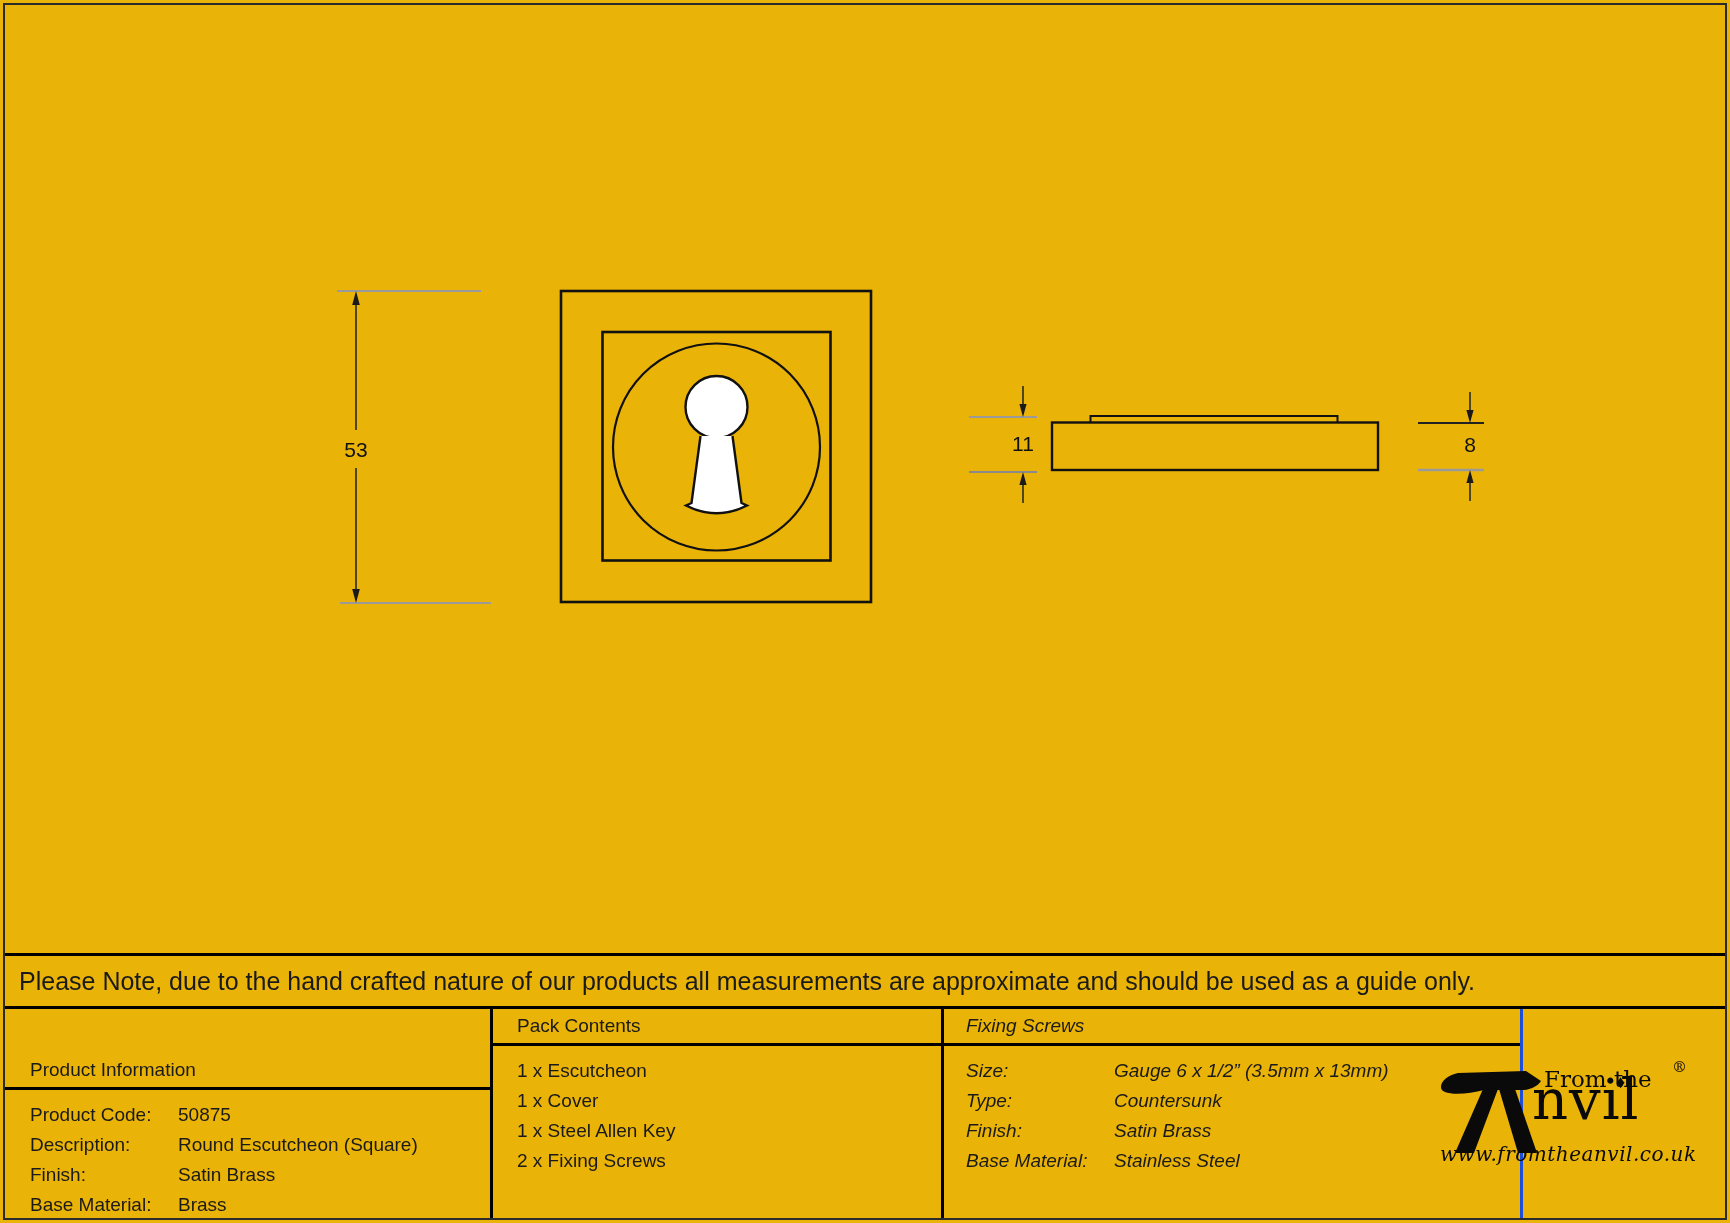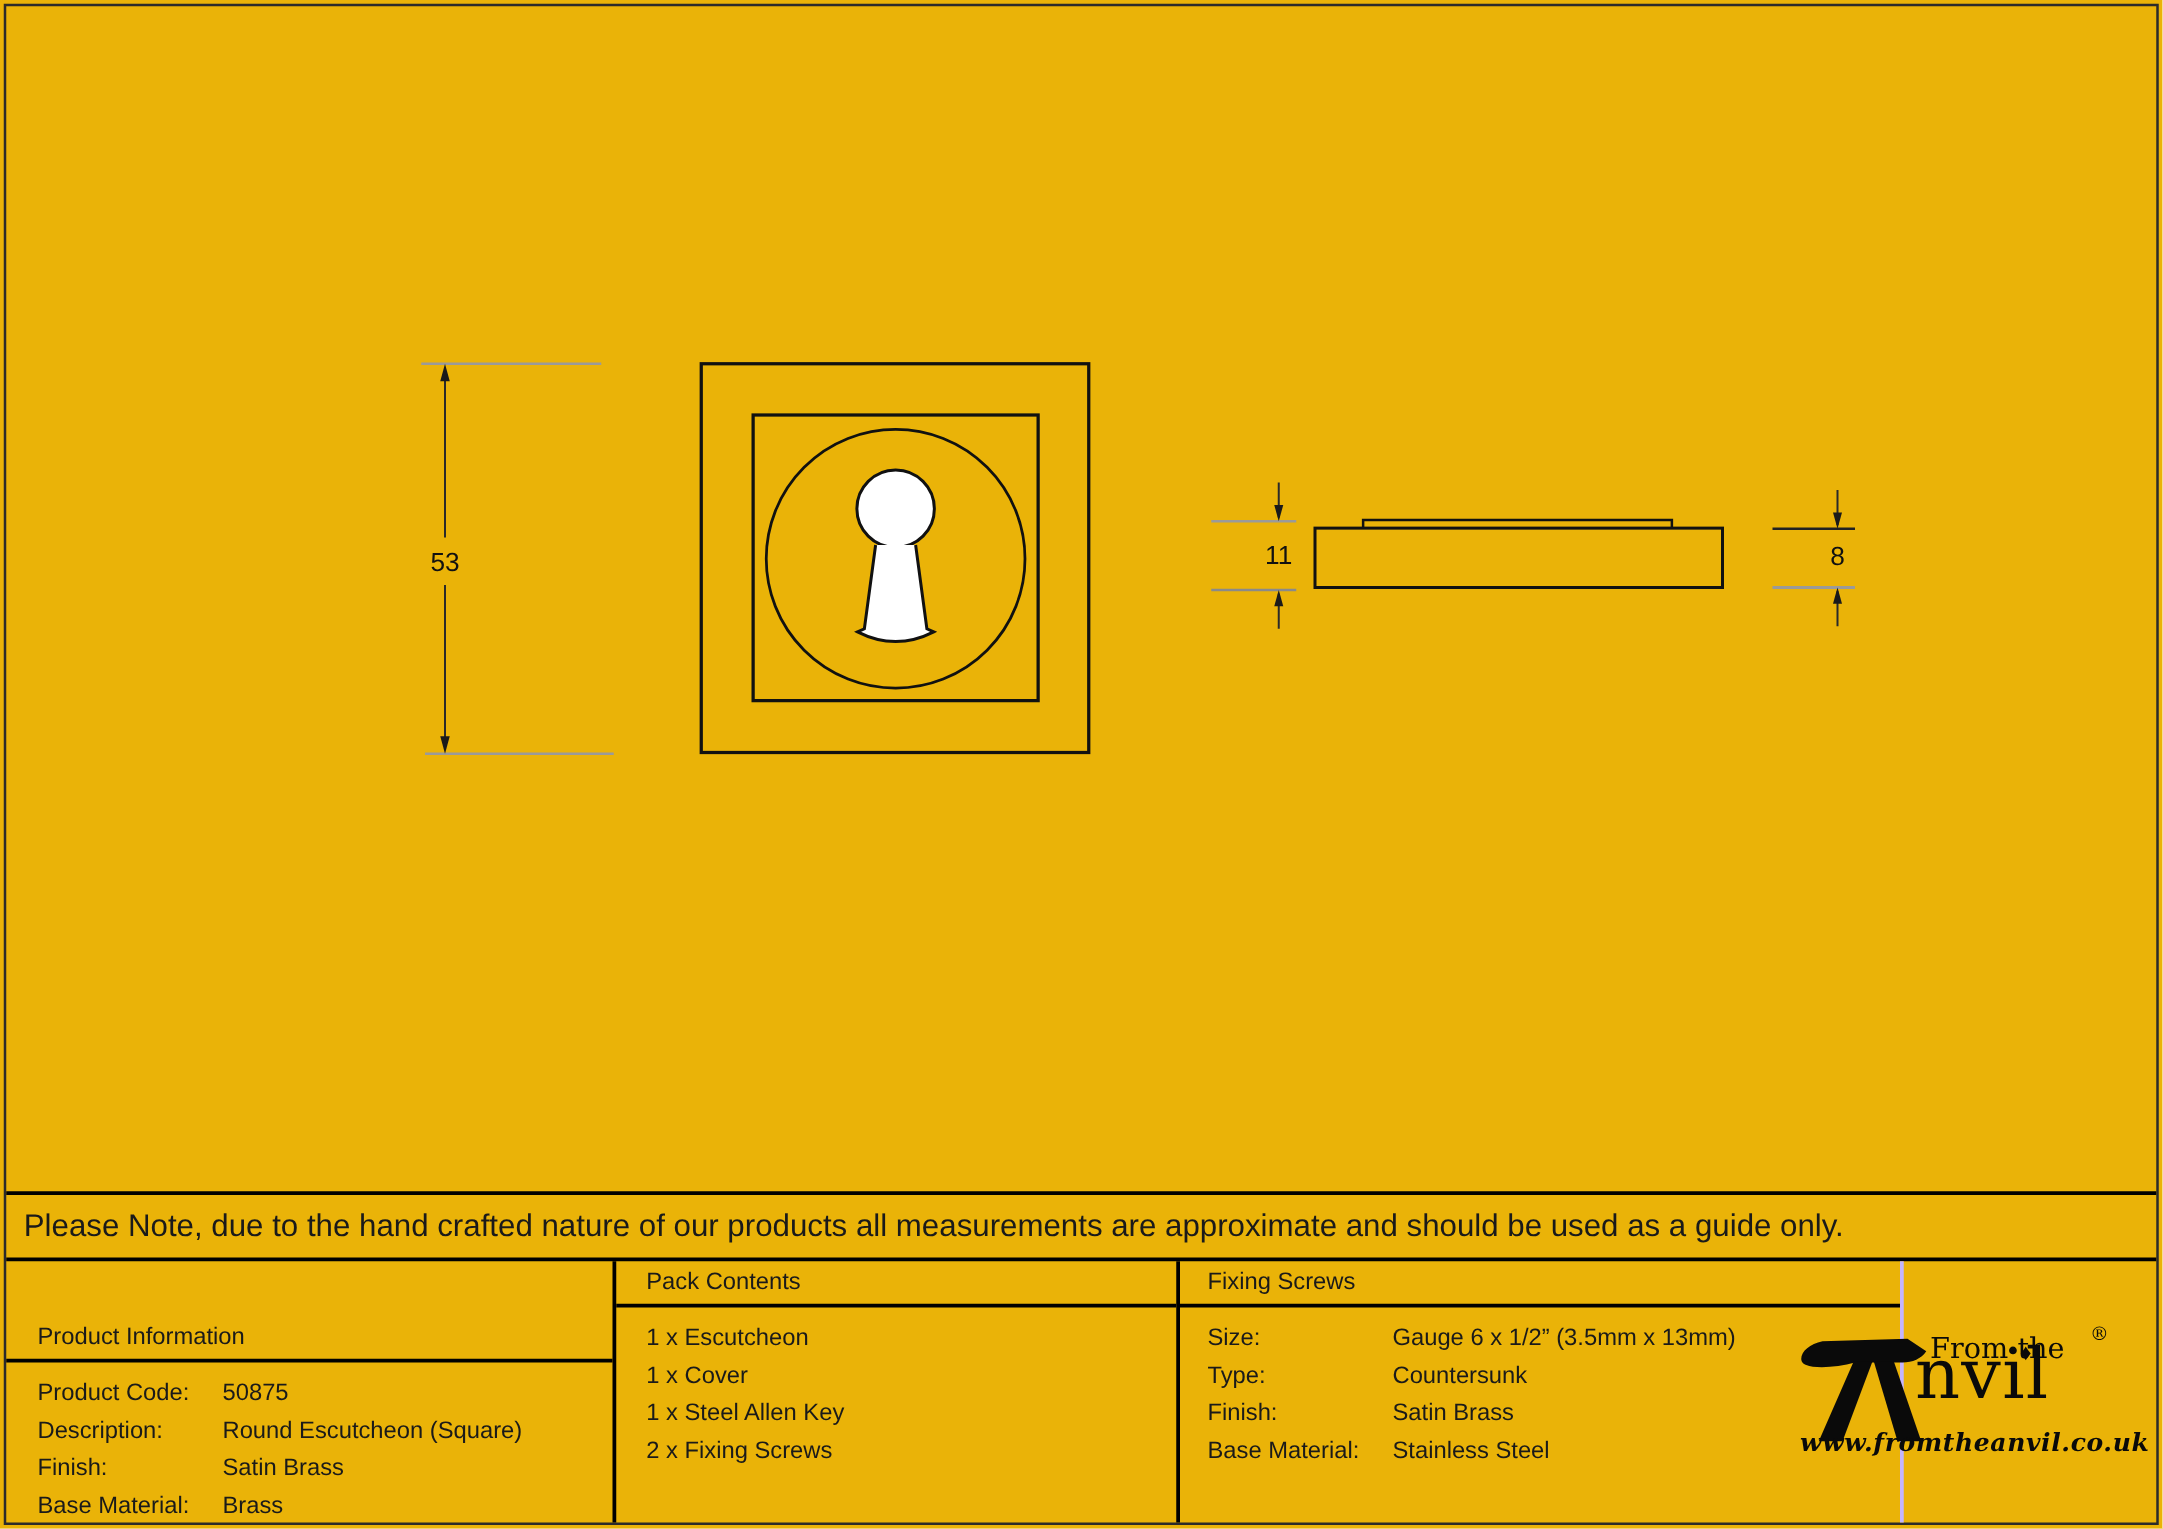--- a/index.html
+++ b/index.html
@@ -12,42 +12,42 @@
   .drawing-svg text{font-family:"Liberation Sans",sans-serif;font-size:21px;fill:#111;}
   
   .note-bar{
     position:absolute;left:5px;top:953px;width:1720px;height:53px;box-sizing:border-box;
     border-top:3px solid #000;display:flex;align-items:center;padding-left:14px;font-size:25px;
   }
   .grid{position:absolute;left:5px;top:1006px;width:1720px;height:212px;box-sizing:border-box;border-top:3px solid #000;}
   .col{position:absolute;top:0;bottom:0;box-sizing:border-box;}
   .col-product{left:0;width:488px;border-right:3px solid #000;}
   .col-pack{left:488px;width:451px;border-right:3px solid #000;}
-  .col-fixing{left:939px;width:579px;border-right:3px solid #c4b5fd;}
+  .col-fixing{left:939px;width:579px;border-right:3px solid #1d4ed8;font-style:italic;}
   .col-logo{left:1418px;width:284px;display:flex;align-items:center;justify-content:center;}
   .cell-header{height:37px;box-sizing:border-box;border-bottom:3px solid #000;display:flex;align-items:center;font-size:19px;}
   .col-product .cell-header{padding-left:25px;margin-top:44px;}
   .col-pack .cell-header{padding-left:24px;}
   .col-fixing .cell-header{padding-left:22px;}
   .cell-body{padding-top:10px;font-size:19px;}
   .kv-row{display:flex;line-height:30px;}
   .col-product .kv-row{padding-left:25px;}
   .col-fixing .kv-row{padding-left:22px;}
   .col-product .lbl{width:148px;flex:none;}
   .col-fixing .lbl{width:148px;flex:none;}
   .pack-item{padding-left:24px;line-height:30px;}
   
   .logo{position:relative;width:250px;height:112px;}
   .anvil-svg{position:absolute;left:-2px;top:2px;}
   .brand-prefix{position:absolute;left:104px;top:8px;font-family:"DejaVu Serif","Liberation Serif",serif;font-size:23px;color:#0a0a0a;white-space:nowrap;}
   .brand-rest{position:absolute;left:92px;top:14px;font-family:"DejaVu Serif","Liberation Serif",serif;font-size:56px;line-height:1;color:#0a0a0a;letter-spacing:1px;}
   .brand-diamond{position:absolute;left:176px;top:14px;font-size:18px;color:#0a0a0a;}
   .brand-reg{position:absolute;left:232px;top:0px;font-size:15px;color:#0a0a0a;font-family:"DejaVu Serif","Liberation Serif",serif;}
   .brand-site{position:absolute;left:0;top:84px;width:100%;text-align:center;font-family:"DejaVu Serif","Liberation Serif",serif;
-    font-style:italic;font-weight:bold;font-size:20px;letter-spacing:0.5px;color:#0a0a0a;white-space:nowrap;}
+    font-style:italic;font-weight:normal;font-size:20px;letter-spacing:0.5px;color:#0a0a0a;white-space:nowrap;}
 </style>
 </head>
 <body>
 
 <div class="sheet">
   <div class="outer-border"></div>
 
   <svg class="drawing-svg" width="1730" height="953" viewBox="0 0 1730 953">
 
     <g>

